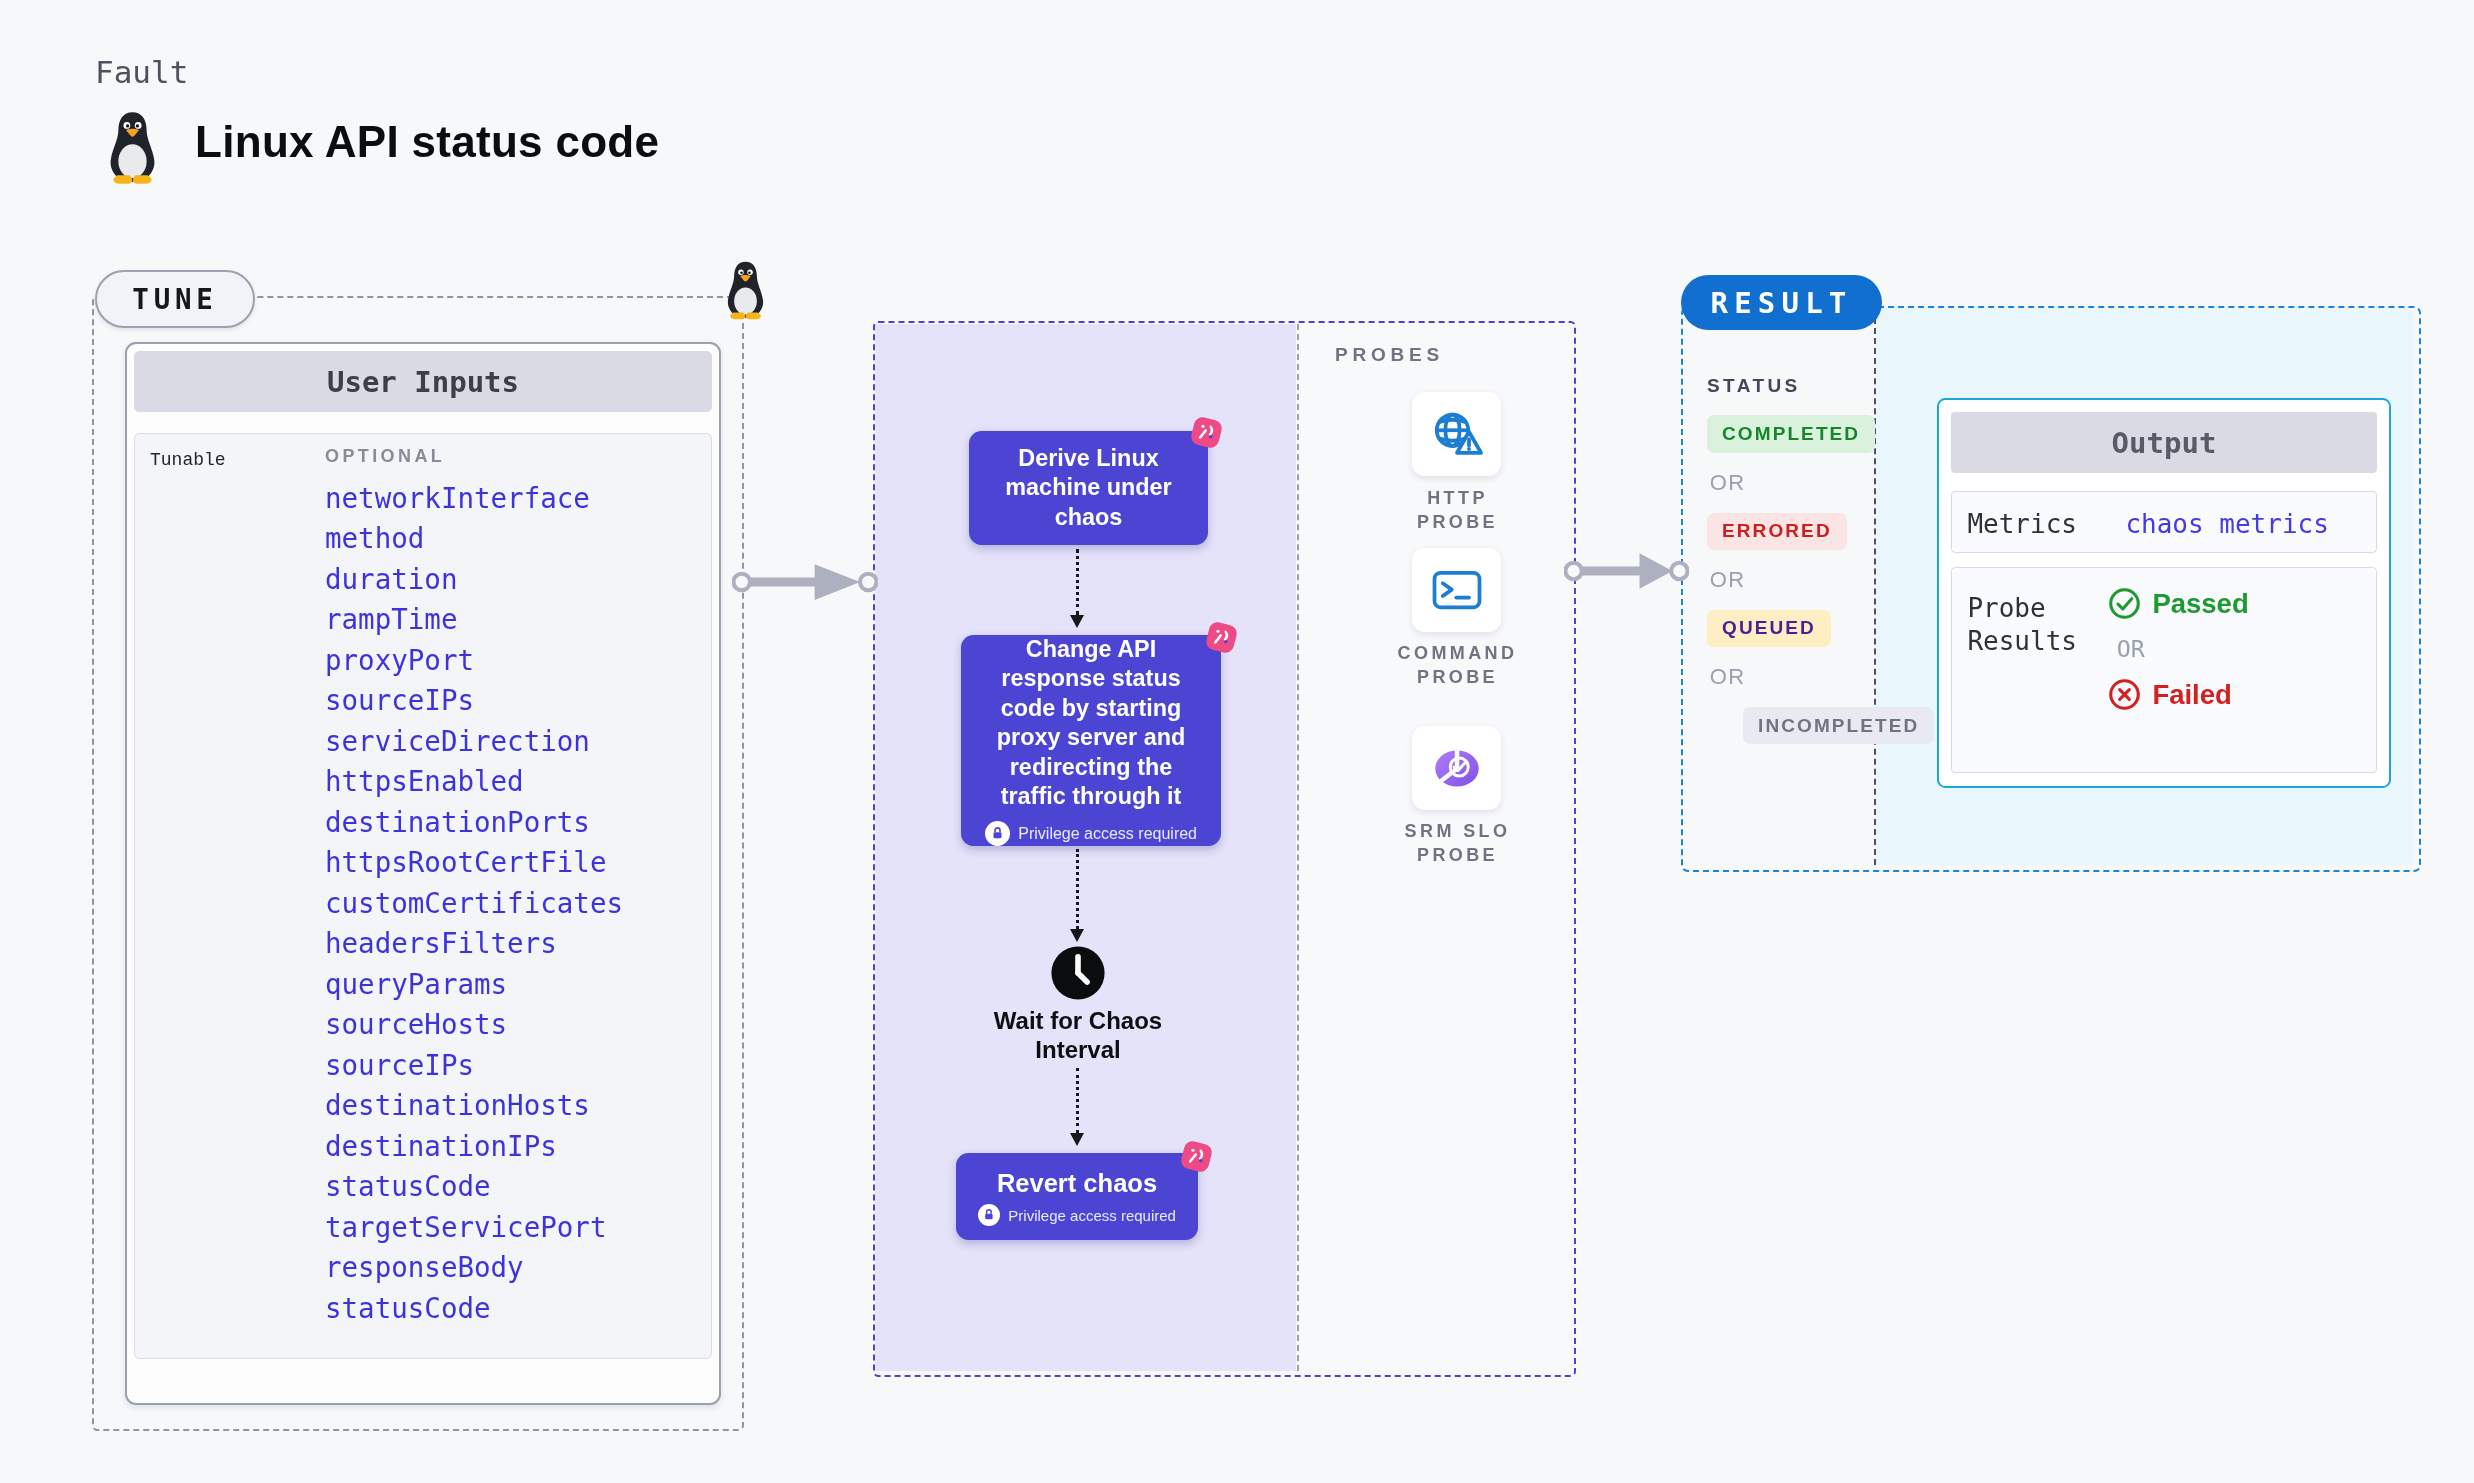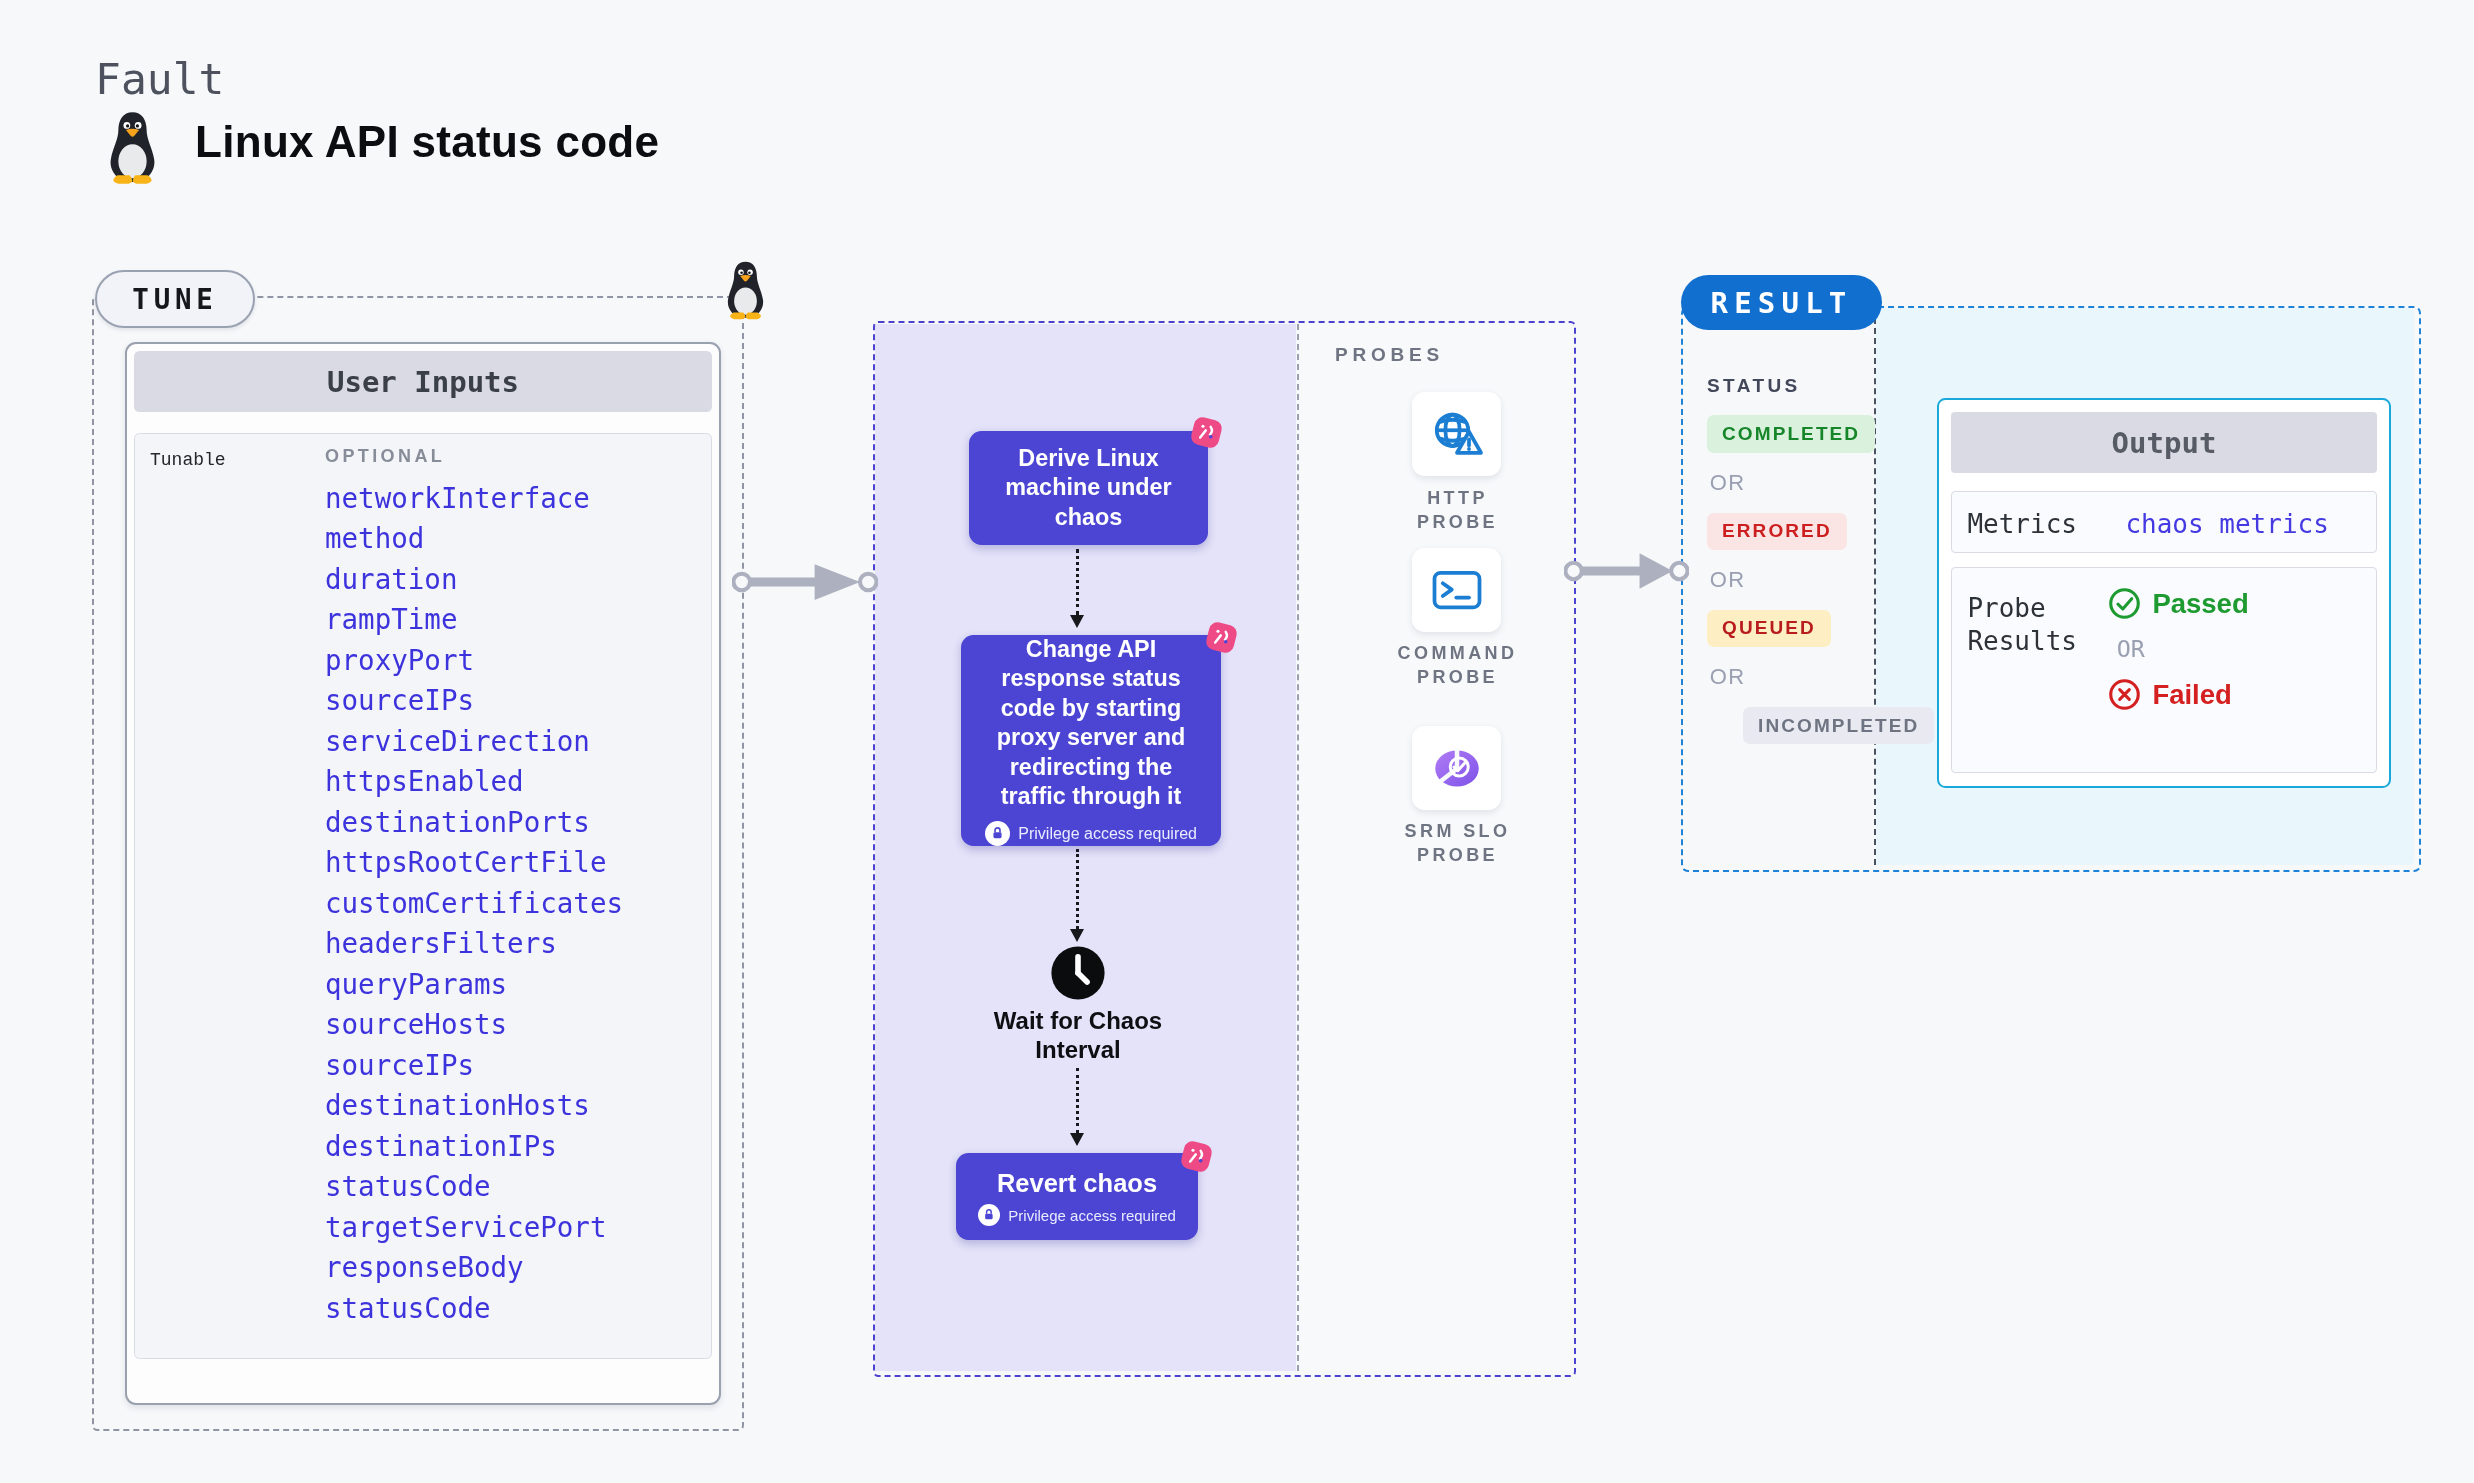--- a/index.html
+++ b/index.html
@@ -2,21 +2,21 @@
 <html style="font-size:11px"><head>
 <meta charset="utf-8">
 <style>
   html,body{margin:0;padding:0;background:#f7f8fa;}
   .canvas{position:relative;width:2475px;height:1483px;background:#f7f8fa;overflow:hidden;
           font-family:"Liberation Sans",sans-serif;}
   .mono{font-family:"DejaVu Sans Mono",monospace;}
   .abs{position:absolute;}
 
   
-  .fault-label{left:95px;top:54px;font-size:43px;color:#4d525e;}
+  .fault-label{left:95px;top:54px;font-size:31px;color:#4d525e;}
   .tux-large{left:101px;top:110px;width:63px;height:76px;}
   .page-title{left:195px;top:117px;font-size:44px;font-weight:700;color:#0b0d10;letter-spacing:0.3px;}
 
   
   .pill{display:flex;align-items:center;justify-content:center;border-radius:30px;z-index:6;
         font-family:"DejaVu Sans Mono",monospace;font-weight:700;}
   .tune-pill{left:95px;top:270px;width:156px;height:54px;background:#f2f3f8;border:2.1px solid #9aa2b1;
              font-size:27.5px;letter-spacing:4.8px;color:#15171c;box-shadow:0 2.1px 4.1px rgba(30,30,60,.10);}
   .exec-pill{left:886px;top:295px;width:256px;height:55px;background:#e9e8fc;border:2.8px solid #4b43cf;
              font-size:29px;letter-spacing:6.2px;color:#4b43cf;}
@@ -92,21 +92,21 @@
 
   
   .result-box{left:1681px;top:306px;width:736px;height:562px;border:2.8px dashed #1e83d8;border-radius:6.9px;}
   .result-cyan{left:1876px;top:308px;width:538px;height:557px;background:#e9f6fc;border-radius:0 5.5px 5.5px 0;}
   .result-divider{left:1874px;top:308px;height:557px;width:0;border-left:2.1px dashed #4a5161;}
   .status-col{left:1707px;top:375px;display:flex;flex-direction:column;align-items:flex-start;gap:17px;z-index:2;}
   .status-title{font-size:19px;font-weight:700;letter-spacing:3.4px;color:#42485a;margin-bottom:1.4px;}
   .badge{border-radius:6.9px;font-size:19px;font-weight:700;letter-spacing:2.1px;padding:7.6px 15px;}
   .b-completed{background:#daf2dd;color:#17862b;}
   .b-errored{background:#fbe4e4;color:#cc2020;}
-  .b-queued{background:#fdeec3;color:#b91c1c;}
+  .b-queued{background:#fdeec3;color:#4c1d95;}
   .b-incompleted{background:#e9eaf1;color:#6e7482;margin-left:36px;}
   .or-label{font-size:22px;color:#9aa0b2;letter-spacing:1.4px;padding-left:2.8px;}
 
   .output-card{left:1937px;top:398px;width:454px;background:#ffffff;border:2.8px solid #18a8da;border-radius:8.3px;
                box-sizing:border-box;padding:12.4px;z-index:3;}
   .output-header{height:61px;background:#d9dae3;border-radius:4.1px;display:flex;align-items:center;justify-content:center;
                  font-size:29px;font-weight:700;color:#565b66;}
   .output-row{border:1.4px solid #d8dbe4;background:#fafbfe;border-radius:4.1px;box-sizing:border-box;position:relative;}
   .row-metrics{margin-top:18px;height:62px;}
   .metrics-label{position:absolute;left:15px;top:16.5px;font-size:26px;color:#2d3239;}

